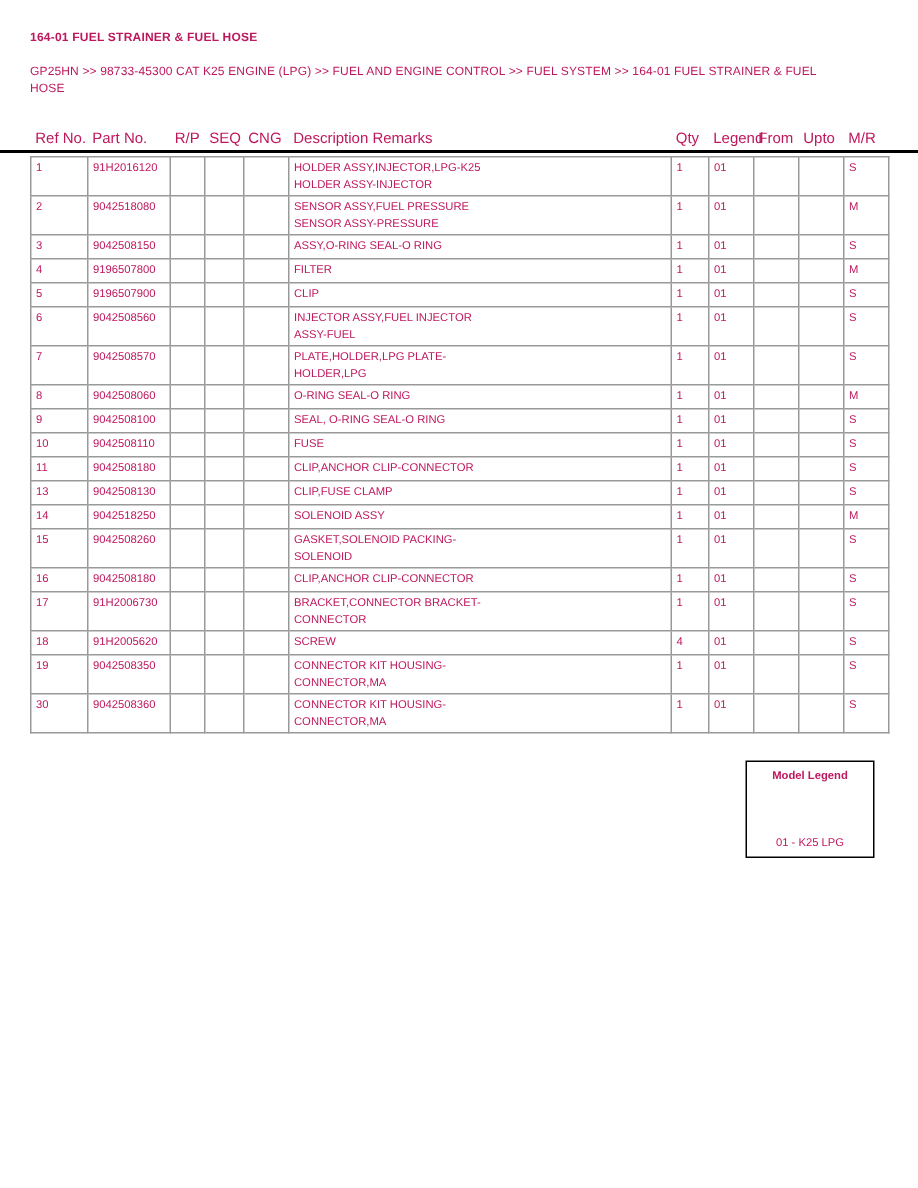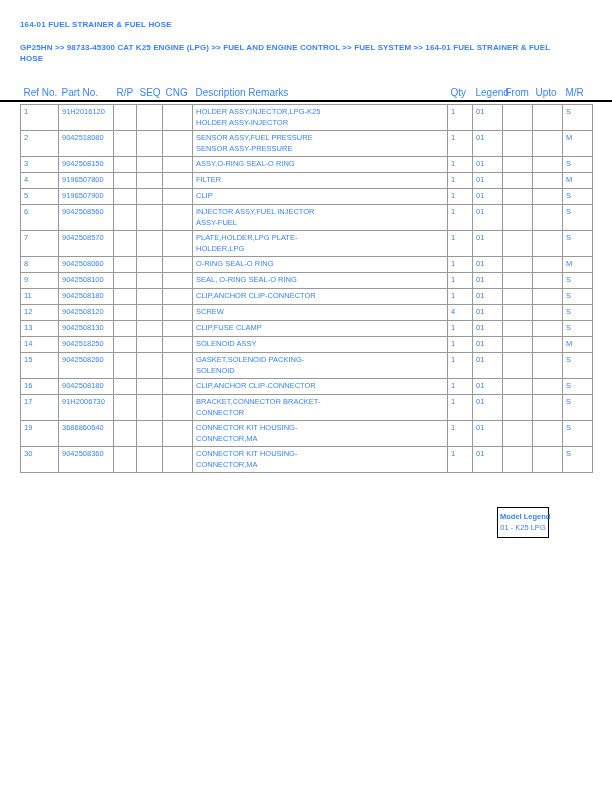--- a/index.html
+++ b/index.html
@@ -2,39 +2,39 @@
 <html><head>
 <meta charset="utf-8">
 <style>
   html, body { margin: 0; padding: 0; background: #ffffff; }
   .page {
     position: relative;
     width: 612px;
     height: 792px;
     background: #ffffff;
     font-family: "Liberation Sans", sans-serif;
-    color: #3b82f6;
+    color: #be185d;
     overflow: hidden;
   }
   .title {
     position: absolute;
     left: 20px;
     top: 20px;
     font-size: 8px;
     font-weight: bold;
     letter-spacing: 0.15px;
     white-space: nowrap;
   }
   .breadcrumb {
     position: absolute;
     left: 20px;
     top: 42px;
     width: 548px;
     font-size: 8px;
-    font-weight: bold;
+    font-weight: normal;
     line-height: 11px;
     letter-spacing: 0.1px;
   }
   .rule {
     position: absolute;
     left: 0;
     top: 100px;
     width: 612px;
     height: 2px;
     background: #000000;
@@ -62,37 +62,38 @@
     padding: 1px 3px 2px 3px;
     vertical-align: top;
     white-space: pre-line;
     overflow: hidden;
   }
   table.parts tbody tr { height: 16px; }
   .legend {
     position: absolute;
     left: 497px;
     top: 507px;
-    width: 52px;
+    width: 86px;
     box-sizing: border-box;
     border: 1.5px solid #000000;
     background: #ffffff;
     text-align: center;
     padding: 3px 2px 4px 2px;
   }
   .legend-title {
     font-size: 7.5px;
     font-weight: bold;
     line-height: 11px;
     white-space: nowrap;
   }
   .legend-entry {
     font-size: 7.5px;
     line-height: 11px;
     white-space: nowrap;
+    margin-top: 34px;
   }
 </style>
 </head>
 <body>
 
 <div class="page">
 
   <div class="title">164-01 FUEL STRAINER &amp; FUEL HOSE</div>
 
   <div class="breadcrumb">GP25HN &gt;&gt; 98733-45300 CAT K25 ENGINE (LPG) &gt;&gt; FUEL AND ENGINE CONTROL &gt;&gt; FUEL SYSTEM &gt;&gt; 164-01 FUEL STRAINER &amp; FUEL HOSE</div>
@@ -244,115 +245,128 @@
           <td></td>
           <td></td>
           <td>SEAL, O-RING SEAL-O RING</td>
           <td>1</td>
           <td>01</td>
           <td></td>
           <td></td>
           <td>S</td>
         </tr>
         <tr>
+          <td>10</td>
+          <td>9042508110</td>
+          <td></td>
+          <td></td>
+          <td></td>
+          <td>FUSE</td>
+          <td>1</td>
+          <td>01</td>
+          <td></td>
+          <td></td>
+          <td>S</td>
+        </tr>
+        <tr>
           <td>11</td>
           <td>9042508180</td>
           <td></td>
           <td></td>
           <td></td>
           <td>CLIP,ANCHOR CLIP-CONNECTOR</td>
           <td>1</td>
           <td>01</td>
           <td></td>
           <td></td>
           <td>S</td>
         </tr>
         <tr>
-          <td>12</td>
-          <td>9042508120</td>
+          <td>13</td>
+          <td>9042508130</td>
+          <td></td>
+          <td></td>
+          <td></td>
+          <td>CLIP,FUSE CLAMP</td>
+          <td>1</td>
+          <td>01</td>
+          <td></td>
+          <td></td>
+          <td>S</td>
+        </tr>
+        <tr>
+          <td>14</td>
+          <td>9042518250</td>
+          <td></td>
+          <td></td>
+          <td></td>
+          <td>SOLENOID ASSY</td>
+          <td>1</td>
+          <td>01</td>
+          <td></td>
+          <td></td>
+          <td>M</td>
+        </tr>
+        <tr>
+          <td>15</td>
+          <td>9042508260</td>
+          <td></td>
+          <td></td>
+          <td></td>
+          <td>GASKET,SOLENOID PACKING-
+SOLENOID</td>
+          <td>1</td>
+          <td>01</td>
+          <td></td>
+          <td></td>
+          <td>S</td>
+        </tr>
+        <tr>
+          <td>16</td>
+          <td>9042508180</td>
+          <td></td>
+          <td></td>
+          <td></td>
+          <td>CLIP,ANCHOR CLIP-CONNECTOR</td>
+          <td>1</td>
+          <td>01</td>
+          <td></td>
+          <td></td>
+          <td>S</td>
+        </tr>
+        <tr>
+          <td>17</td>
+          <td>91H2006730</td>
+          <td></td>
+          <td></td>
+          <td></td>
+          <td>BRACKET,CONNECTOR BRACKET-
+CONNECTOR</td>
+          <td>1</td>
+          <td>01</td>
+          <td></td>
+          <td></td>
+          <td>S</td>
+        </tr>
+        <tr>
+          <td>18</td>
+          <td>91H2005620</td>
           <td></td>
           <td></td>
           <td></td>
           <td>SCREW</td>
           <td>4</td>
           <td>01</td>
           <td></td>
           <td></td>
           <td>S</td>
         </tr>
         <tr>
-          <td>13</td>
-          <td>9042508130</td>
-          <td></td>
-          <td></td>
-          <td></td>
-          <td>CLIP,FUSE CLAMP</td>
-          <td>1</td>
-          <td>01</td>
-          <td></td>
-          <td></td>
-          <td>S</td>
-        </tr>
-        <tr>
-          <td>14</td>
-          <td>9042518250</td>
-          <td></td>
-          <td></td>
-          <td></td>
-          <td>SOLENOID ASSY</td>
-          <td>1</td>
-          <td>01</td>
-          <td></td>
-          <td></td>
-          <td>M</td>
-        </tr>
-        <tr>
-          <td>15</td>
-          <td>9042508260</td>
-          <td></td>
-          <td></td>
-          <td></td>
-          <td>GASKET,SOLENOID PACKING-
-SOLENOID</td>
-          <td>1</td>
-          <td>01</td>
-          <td></td>
-          <td></td>
-          <td>S</td>
-        </tr>
-        <tr>
-          <td>16</td>
-          <td>9042508180</td>
-          <td></td>
-          <td></td>
-          <td></td>
-          <td>CLIP,ANCHOR CLIP-CONNECTOR</td>
-          <td>1</td>
-          <td>01</td>
-          <td></td>
-          <td></td>
-          <td>S</td>
-        </tr>
-        <tr>
-          <td>17</td>
-          <td>91H2006730</td>
-          <td></td>
-          <td></td>
-          <td></td>
-          <td>BRACKET,CONNECTOR BRACKET-
-CONNECTOR</td>
-          <td>1</td>
-          <td>01</td>
-          <td></td>
-          <td></td>
-          <td>S</td>
-        </tr>
-        <tr>
           <td>19</td>
-          <td>3686860640</td>
+          <td>9042508350</td>
           <td></td>
           <td></td>
           <td></td>
           <td>CONNECTOR KIT HOUSING-
 CONNECTOR,MA</td>
           <td>1</td>
           <td>01</td>
           <td></td>
           <td></td>
           <td>S</td>

